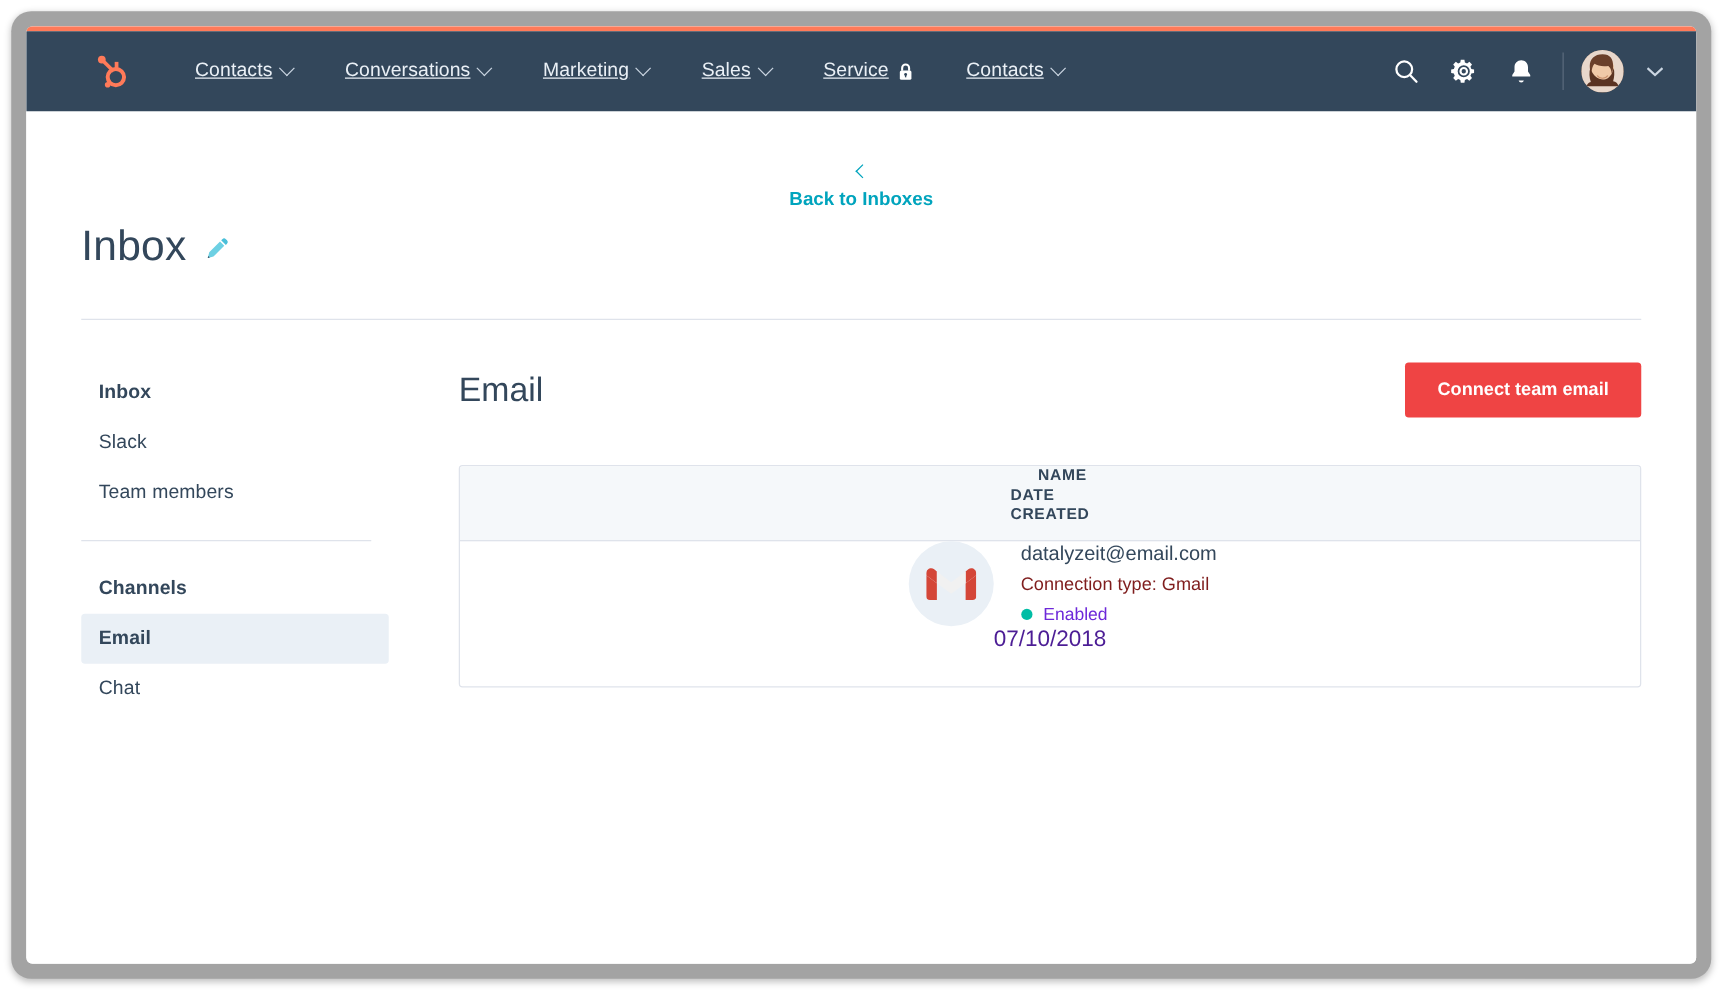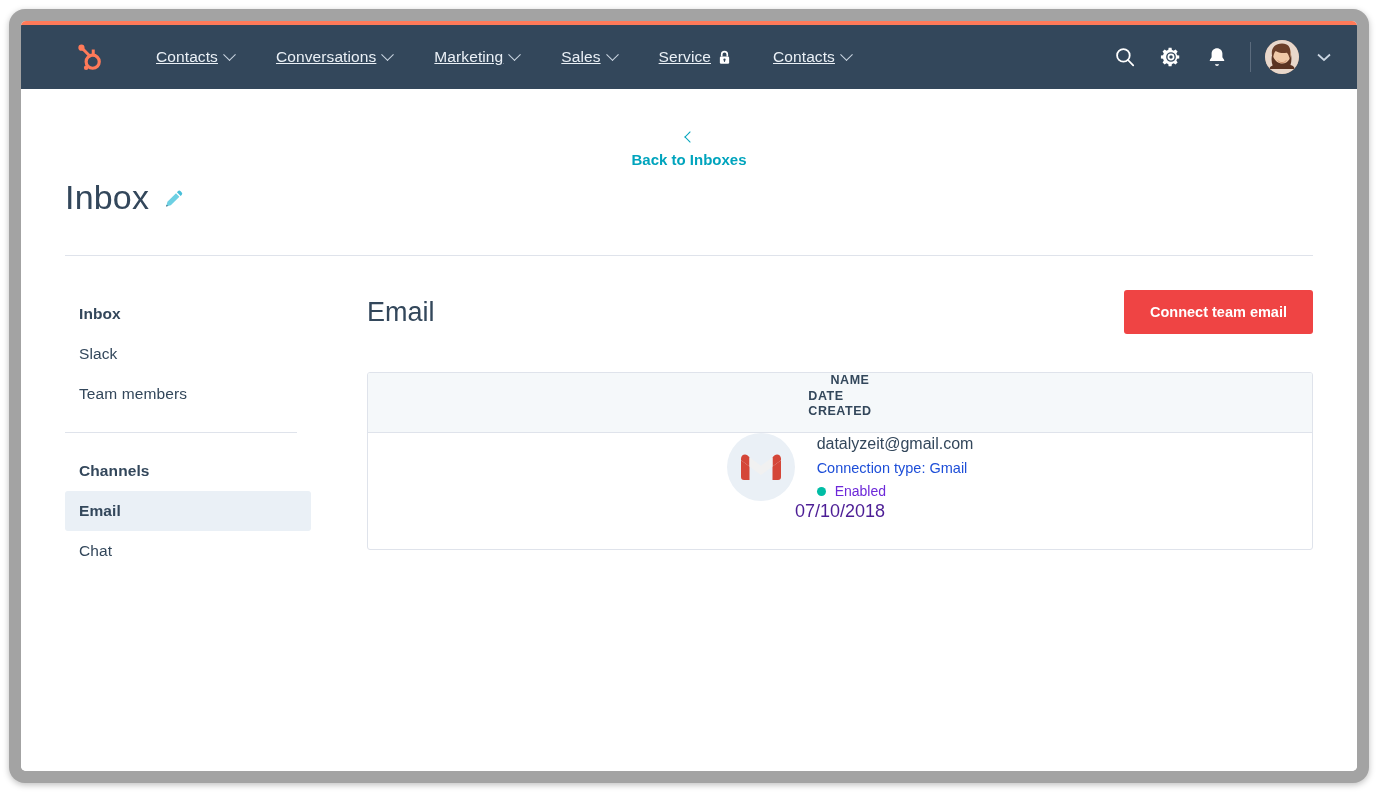--- a/index.html
+++ b/index.html
@@ -258,21 +258,21 @@
   }
   .gmail-circle {
     width: 68px; height: 68px;
     border-radius: 50%;
     background: #eaf0f6;
     display: flex; align-items: center; justify-content: center;
     flex: 0 0 auto;
   }
   .name-lines { display: flex; flex-direction: column; gap: 7px; }
   .email-addr { font-size: 16px; color: #33475b; }
-  .conn-type { font-size: 14.5px; color: #1d4ed8; }
+  .conn-type { font-size: 14.5px; color: #7f1d1d; }
   .enabled-row {
     display: flex; align-items: center; gap: 9px;
     font-size: 14px; color: #6d28d9;
   }
   .dot {
     width: 9px; height: 9px; border-radius: 50%;
     background: #00bda5;
     display: inline-block;
   }
   .date-val { font-size: 18px; color: #4c1d95; }
@@ -439,21 +439,21 @@
                   <svg width="40" height="30" viewBox="0 0 48 36">
                     <path d="M3.6 33.6h6.6V17.4L0 9.9v20.1a3.6 3.6 0 0 0 3.6 3.6z" fill="#d44638"></path>
                     <path d="M37.8 33.6h6.6a3.6 3.6 0 0 0 3.6-3.6V9.9l-10.2 7.5v16.2z" fill="#d44638"></path>
                     <path d="M37.8 6.3v11.1L48 9.9V7.8c0-3.9-4.5-6.2-7.6-3.8l-2.6 2.3z" fill="#d44638"></path>
                     <path d="M10.2 17.4V6.3L7.6 4C4.5 1.6 0 3.9 0 7.8v2.1l10.2 7.5z" fill="#d44638"></path>
                     <path d="M10.2 17.4L24 27.6l13.8-10.2V6.3L24 16.5 10.2 6.3v11.1z" fill="#f1f1f1"></path>
                     <path d="M10.2 6.3L24 16.5 37.8 6.3 24 16.5z" fill="#e8e8e8"></path>
                   </svg>
                 </div>
                 <div class="name-lines">
-                  <div class="email-addr">datalyzeit@gmail.com</div>
+                  <div class="email-addr">datalyzeit@email.com</div>
                   <div class="conn-type">Connection type: Gmail</div>
                   <div class="enabled-row">
                     <span class="dot"></span>
                     <span>Enabled</span>
                   </div>
                 </div>
               </div>
             </div>
             <div class="cell col-date">
               <span class="date-val">07/10/2018</span>

